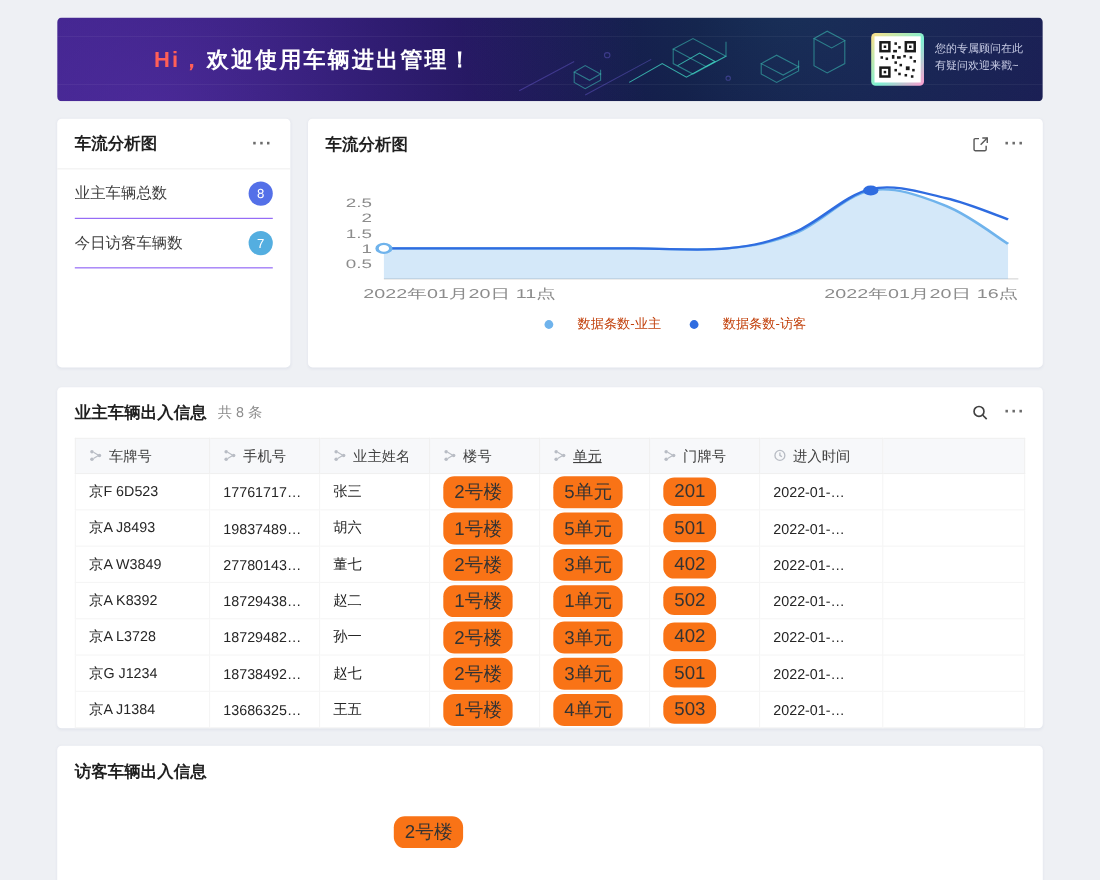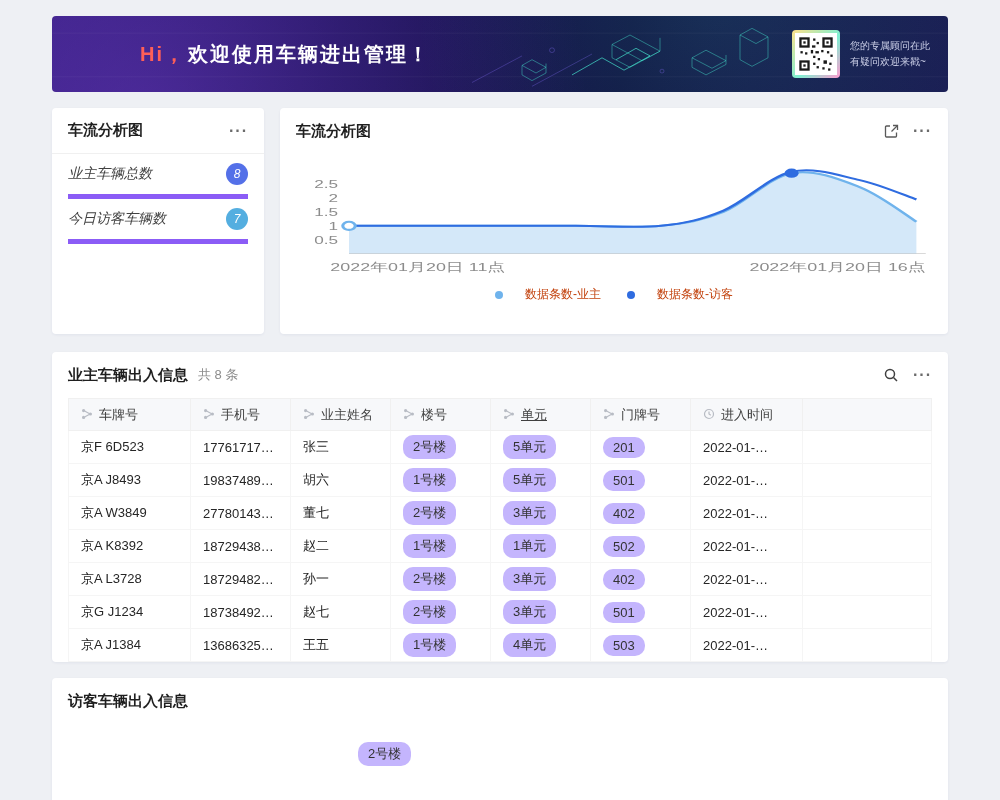--- a/index.html
+++ b/index.html
@@ -21,21 +21,21 @@
       linear-gradient(100deg, #2e1b74 0%, #1b1256 32%, #101140 64%, #1a1b52 100%);
   }
   .banner-art { position: absolute; left: 0; top: 0; width: 100%; height: 100%; }
   .banner-title {
     position: absolute; left: 88px; top: 50%; transform: translateY(-50%);
     font-size: 20px; font-weight: bold; color: #fff; letter-spacing: 2px; white-space: nowrap;
   }
   .banner-title .hi { color: #ff5f57; margin-right: 2px; }
   .banner-right {
     position: absolute; right: 18px; top: 50%; transform: translateY(-50%);
-    display: flex; align-items: center; gap: 10px;
+    display: flex; align-items: center; gap: 10px; font-family: Liberation Mono, monospace;
   }
   .qr {
     width: 48px; height: 48px; padding: 3px; border-radius: 4px;
     background: linear-gradient(135deg, #ffe08a, #7ef0d2 55%, #ff9bd0);
   }
   .qr-inner { width: 100%; height: 100%; background: #fff; display: flex; align-items: center; justify-content: center; }
   .qr-text { font-size: 10px; color: #c9cde6; line-height: 1.6; white-space: nowrap; }
 
   
   .card { background: #fff; border-radius: 4px; box-shadow: 0 1px 3px rgba(15,35,95,.06); }
@@ -49,21 +49,21 @@
   
   .cards-row { display: flex; gap: 16px; height: 226px; margin-bottom: 18px; }
   .stat-card { width: 212px; padding: 16px; position: relative; flex: none; }
   .stat-label { font-size: 14px; color: #8c8c8c; }
   .stat-value { font-size: 32px; color: #17181a; margin-top: 10px; }
   .spark { position: absolute; left: 16px; right: 16px; bottom: 16px; height: 2px; background: #2a66e8; }
 
   .stats-card { width: 212px; flex: none; }
   .stat-row {
     height: 45px; margin: 0 16px; display: flex; align-items: center; justify-content: space-between;
-    border-bottom: 5px solid #8b5cf6; font-size: 14px; color: #404040; font-style: italic;
+    border-bottom: 1px solid #8b5cf6; font-size: 14px; color: #404040;
   }
   .badge {
     min-width: 22px; height: 22px; border-radius: 50%; color: #fff; font-size: 12px;
     display: flex; align-items: center; justify-content: center; flex: none;
   }
 
   .chart-card { flex: 1; display: flex; flex-direction: column; padding-bottom: 6px; }
   .head-icons { display: flex; align-items: center; gap: 14px; }
   .chart-svg { display: block; margin: 2px 16px 0; width: calc(100% - 32px); height: 128px; }
   .legend { display: flex; justify-content: center; gap: 26px; margin-top: 2px; }
@@ -76,21 +76,21 @@
   table { width: calc(100% - 32px); margin: 0 16px 8px; border-collapse: collapse; table-layout: fixed; }
   th {
     background: #f7f8fa; font-weight: normal; color: #404040; font-size: 13px; text-align: left;
     height: 32px; padding: 0 12px; border: 1px solid #f0f0f0; white-space: nowrap; overflow: hidden;
   }
   th .fi { vertical-align: -1px; margin-right: 6px; }
   td {
     height: 33px; padding: 0 12px; font-size: 13px; color: #262626;
     border: 1px solid #f5f5f5; white-space: nowrap; overflow: hidden;
   }
-  .tag { display: inline-block; background: #c4b5fd; border-radius: 10px; padding: 3px 10px; font-size: 13px; color: #333; }
+  .tag { display: inline-block; background: #f97316; border-radius: 10px; padding: 3px 10px; font-size: 17px; color: #333; }
 
   
   .visitor-card { height: 140px; }
   .partial-row { padding: 18px 0 0 306px; }
 </style>
 </head>
 <body>
 
 <div class="page">
 

